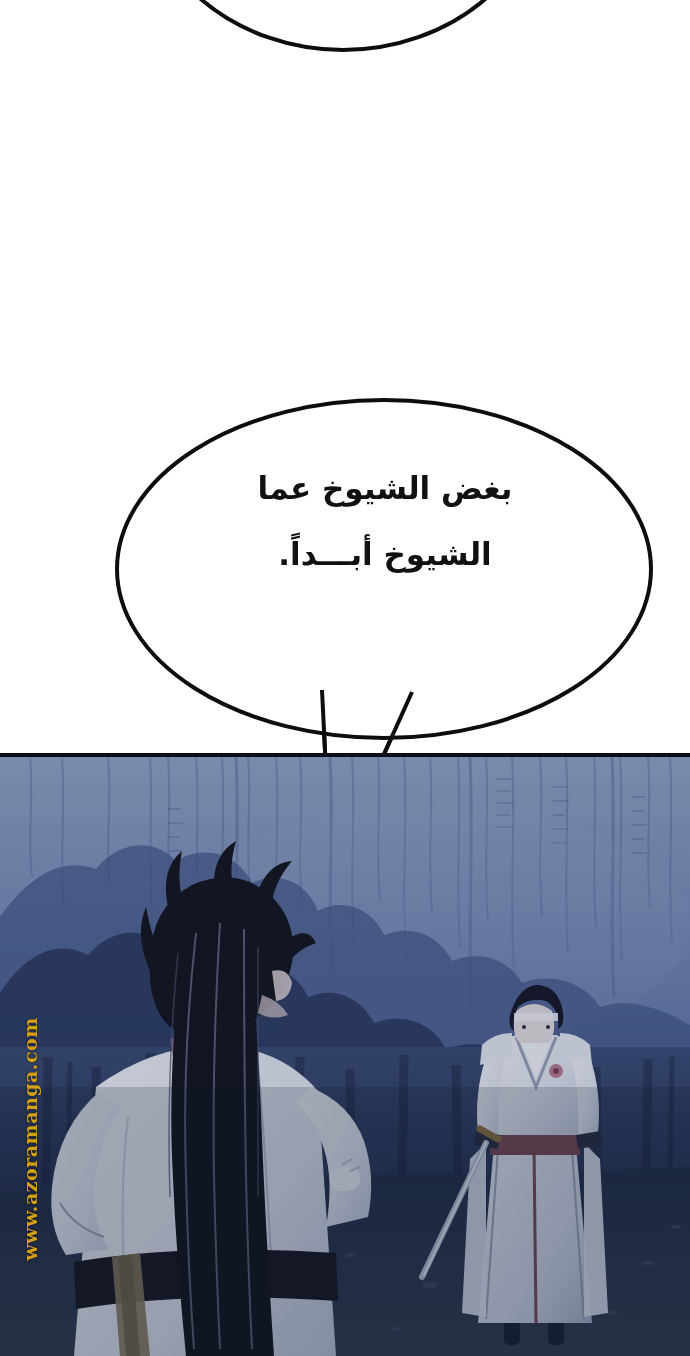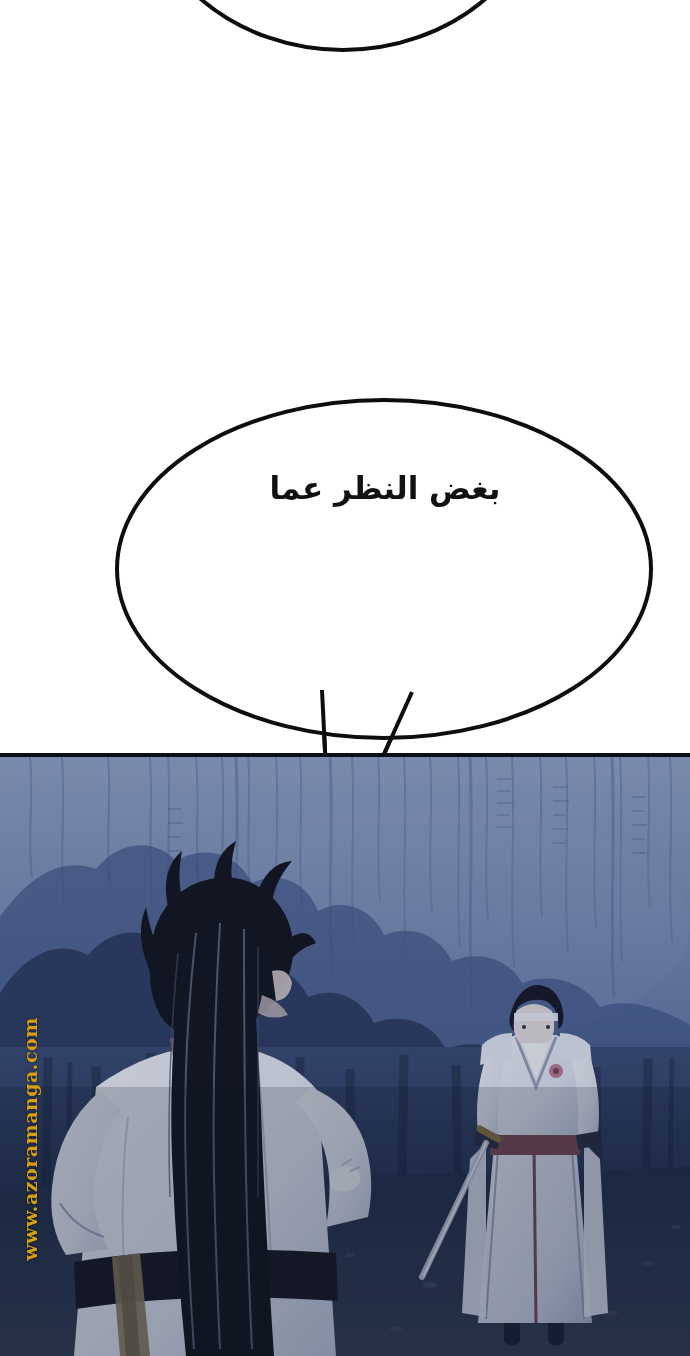--- a/index.html
+++ b/index.html
@@ -74,21 +74,22 @@
 
       <path d="M 322 690 L 412 692 L 331 872 Z" fill="#ffffff" stroke="#0d0d0d" stroke-width="4"></path>
 
       <ellipse cx="384" cy="569" rx="267" ry="169" fill="#ffffff" stroke="#0d0d0d" stroke-width="4"></ellipse>
 
       <path d="M 332 700 L 400 700 L 400 724 L 332 724 Z" fill="#ffffff"></path>
       <path d="M 322 690 L 331 872 L 412 692" fill="none" stroke="#0d0d0d" stroke-width="4" stroke-linejoin="miter"></path>
     </svg>
 
     <div class="bubble-text">
-      <span class="line">بغض النظر عما</span>
+      <span class="line">بغض الشيوخ عما</span>
+      <span class="line">الشيوخ أبـــداً.</span>
     </div>
   </div>
 
   <div class="panel-divider"></div>
 
   <div class="panel-art">
     <svg class="art-svg" width="690" height="599" viewBox="0 0 690 599">
       <defs>
         <linearGradient id="gCliff" x1="0" y1="0" x2="0" y2="1">
           <stop offset="0%" stop-color="#93a6c8"></stop>

